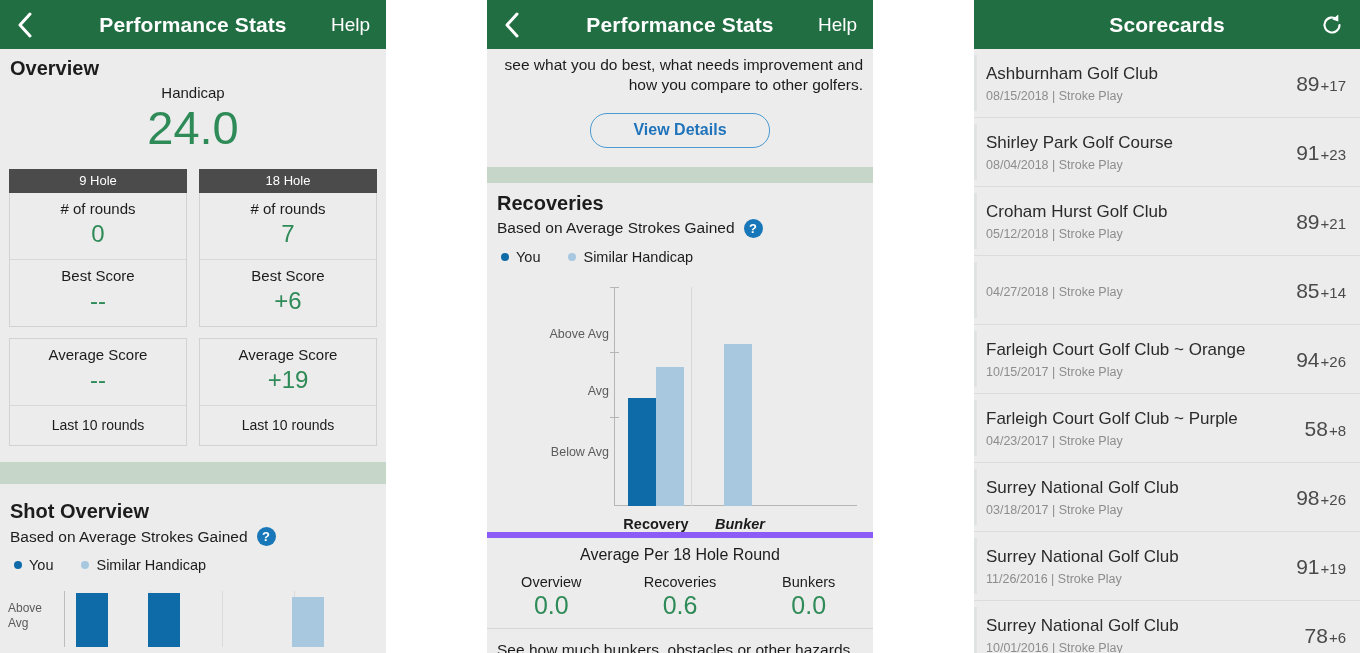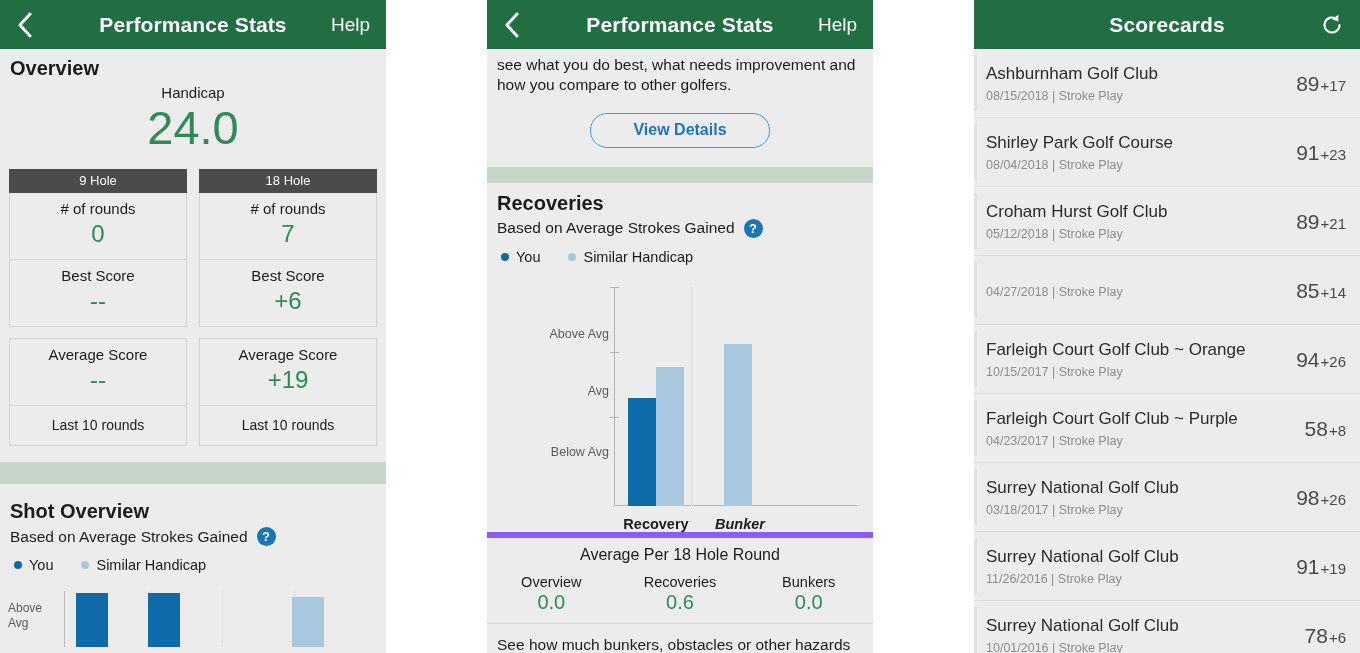--- a/index.html
+++ b/index.html
@@ -217,20 +217,21 @@
     background: #dcdcdc;
   }
 
   
   .p2-body { background: #ececec; height: 604px; position: relative; }
   .intro-text {
     font-size: 15.5px;
     color: #1c1c1c;
     padding: 6px 10px 0 10px;
     line-height: 1.32;
+    text-align: right;
   }
   .view-details-wrap { text-align: center; margin-top: 17px; }
   .view-details {
     display: inline-block;
     border: 1px solid #4a9bd4;
     border-radius: 17px;
     color: #1f73bb;
     font-size: 16px;
     font-weight: bold;
     padding: 7px 42px 8px 42px;
@@ -316,21 +317,21 @@
   }
   .avg-round-title { font-size: 16px; color: #1c1c1c; }
   .avg-stats {
     display: flex;
     margin-top: 10px;
     padding-bottom: 10px;
     border-bottom: 1px solid #d6d6d6;
   }
   .avg-stat { flex: 1; text-align: center; }
   .avg-stat-label { font-size: 14.5px; color: #1c1c1c; }
-  .avg-stat-value { font-size: 20px; color: #2e8b57; margin-top: 2px; line-height: 1.05; }
+  .avg-stat-value { font-size: 25px; color: #2e8b57; margin-top: 2px; line-height: 1.05; }
   .hazard-text {
     font-size: 15.5px;
     color: #1c1c1c;
     padding: 11px 10px 0 10px;
     line-height: 1.3;
   }
 
   
   .p3-body { background: #ececec; height: 613px; overflow: hidden; }
   .score-row {

